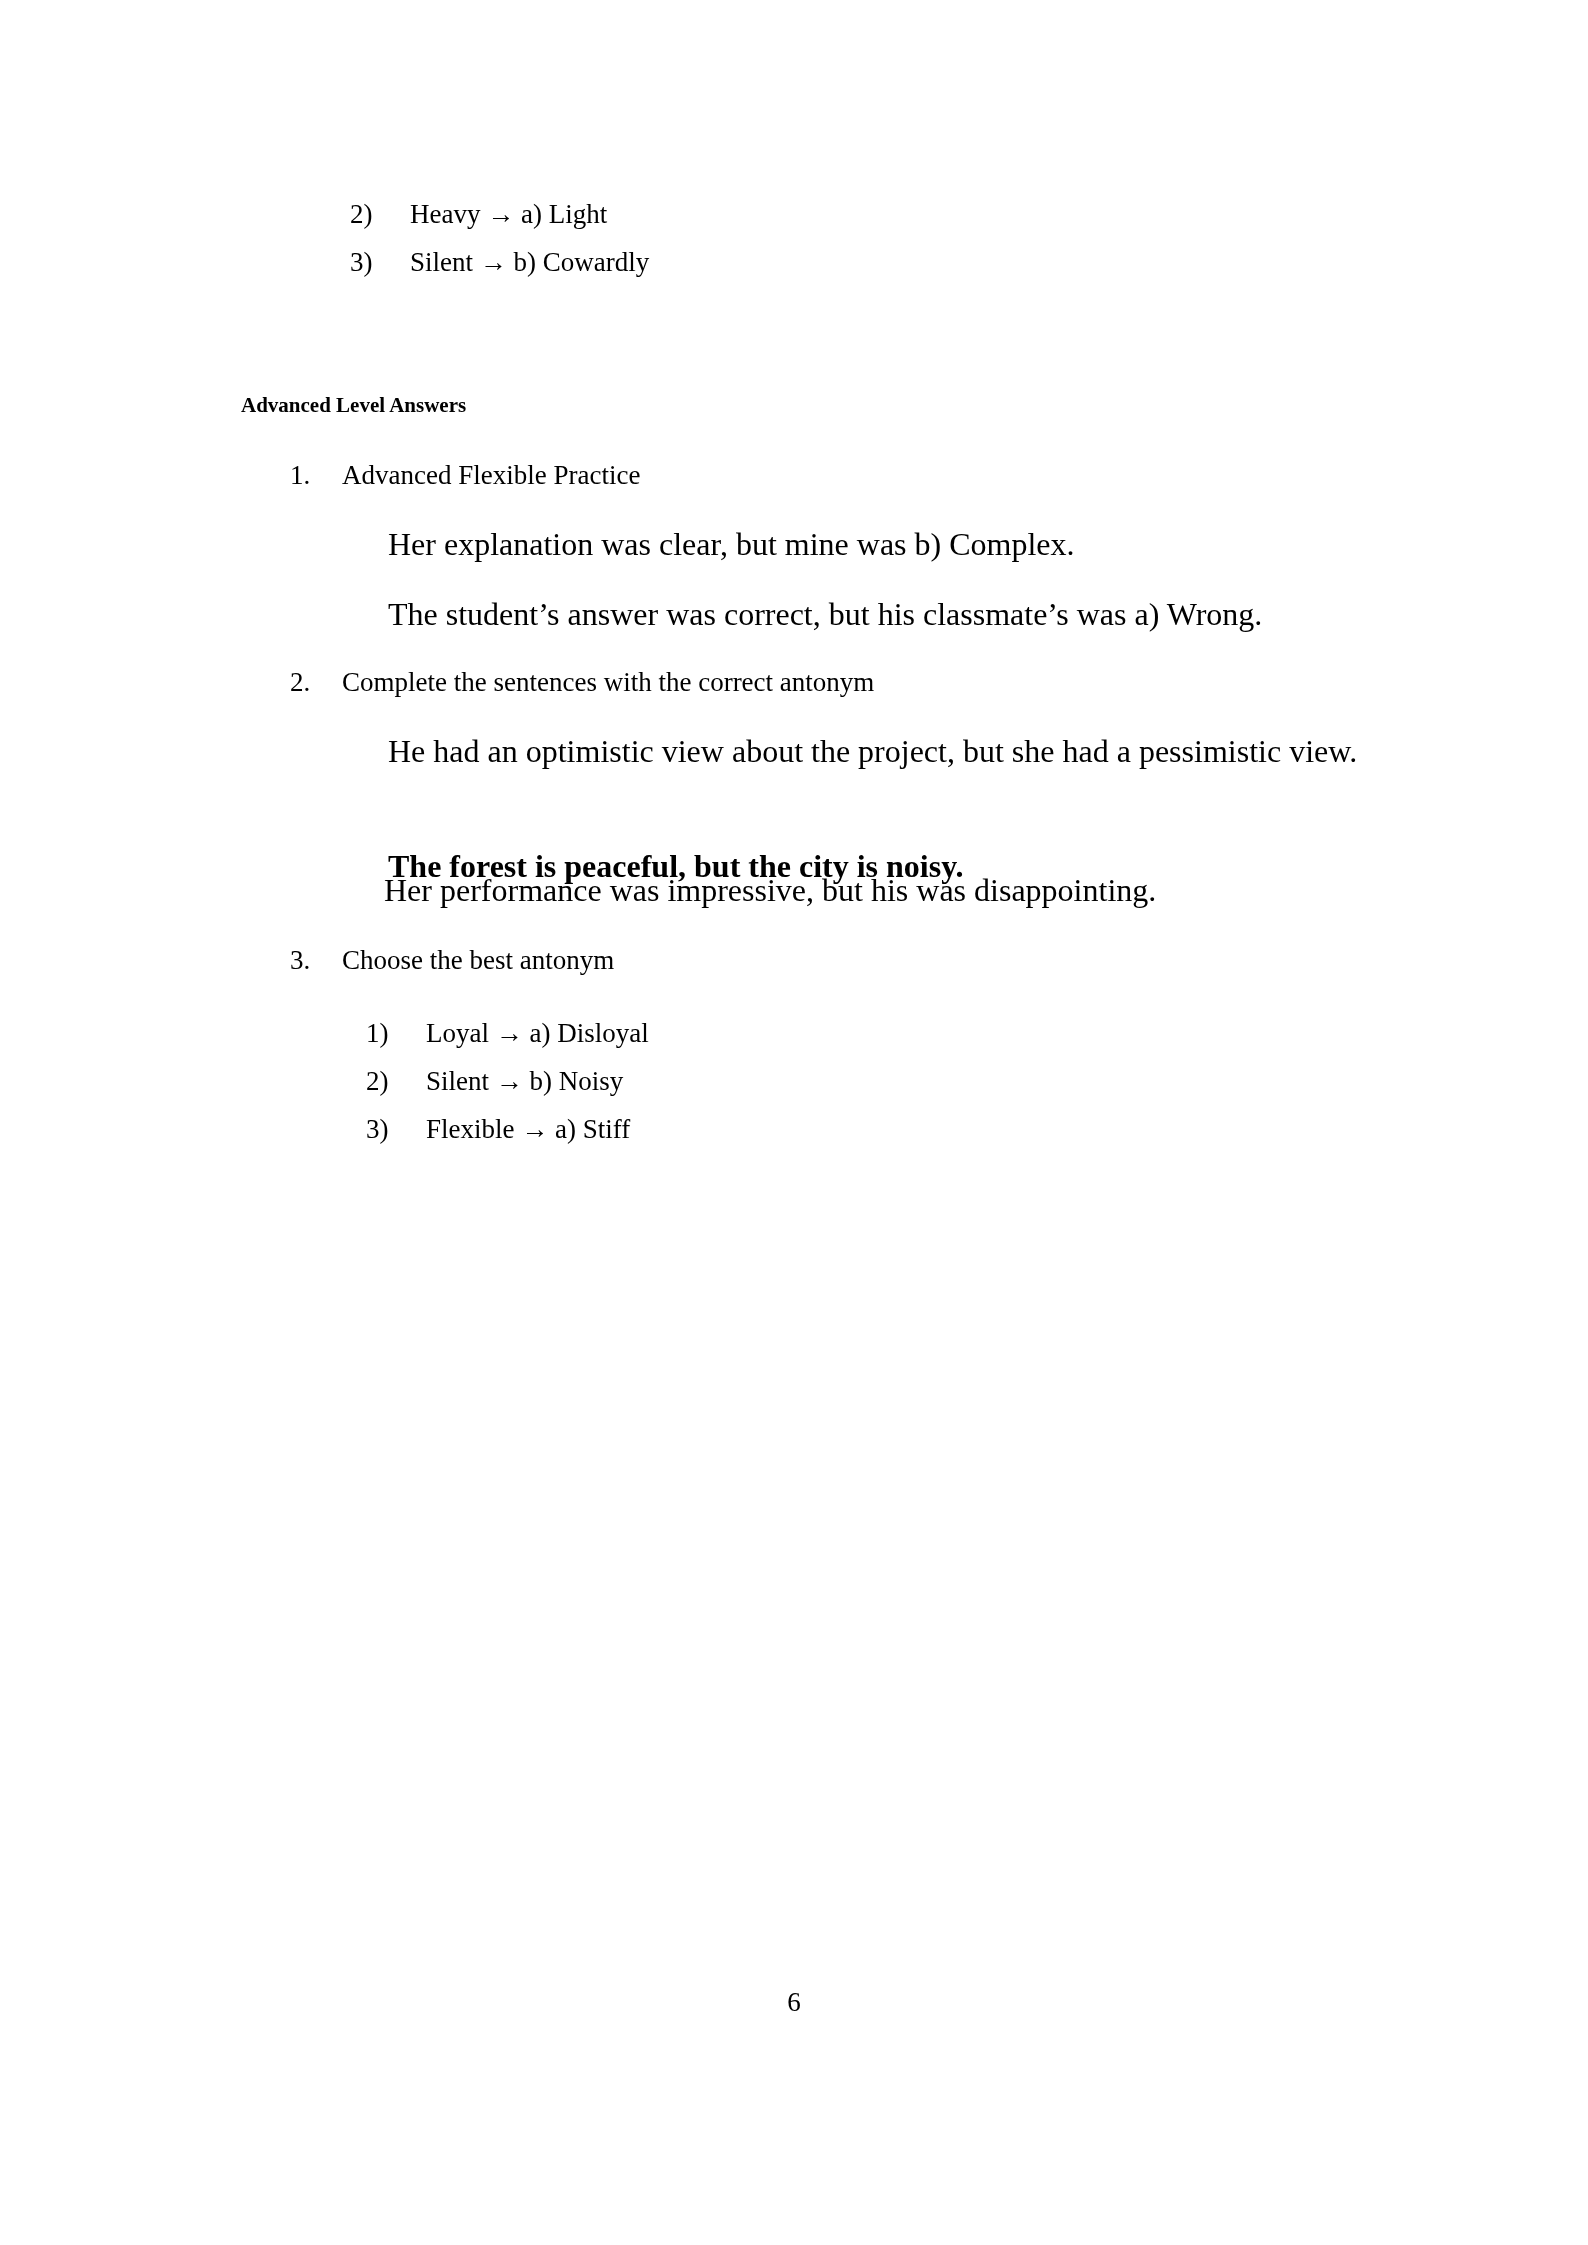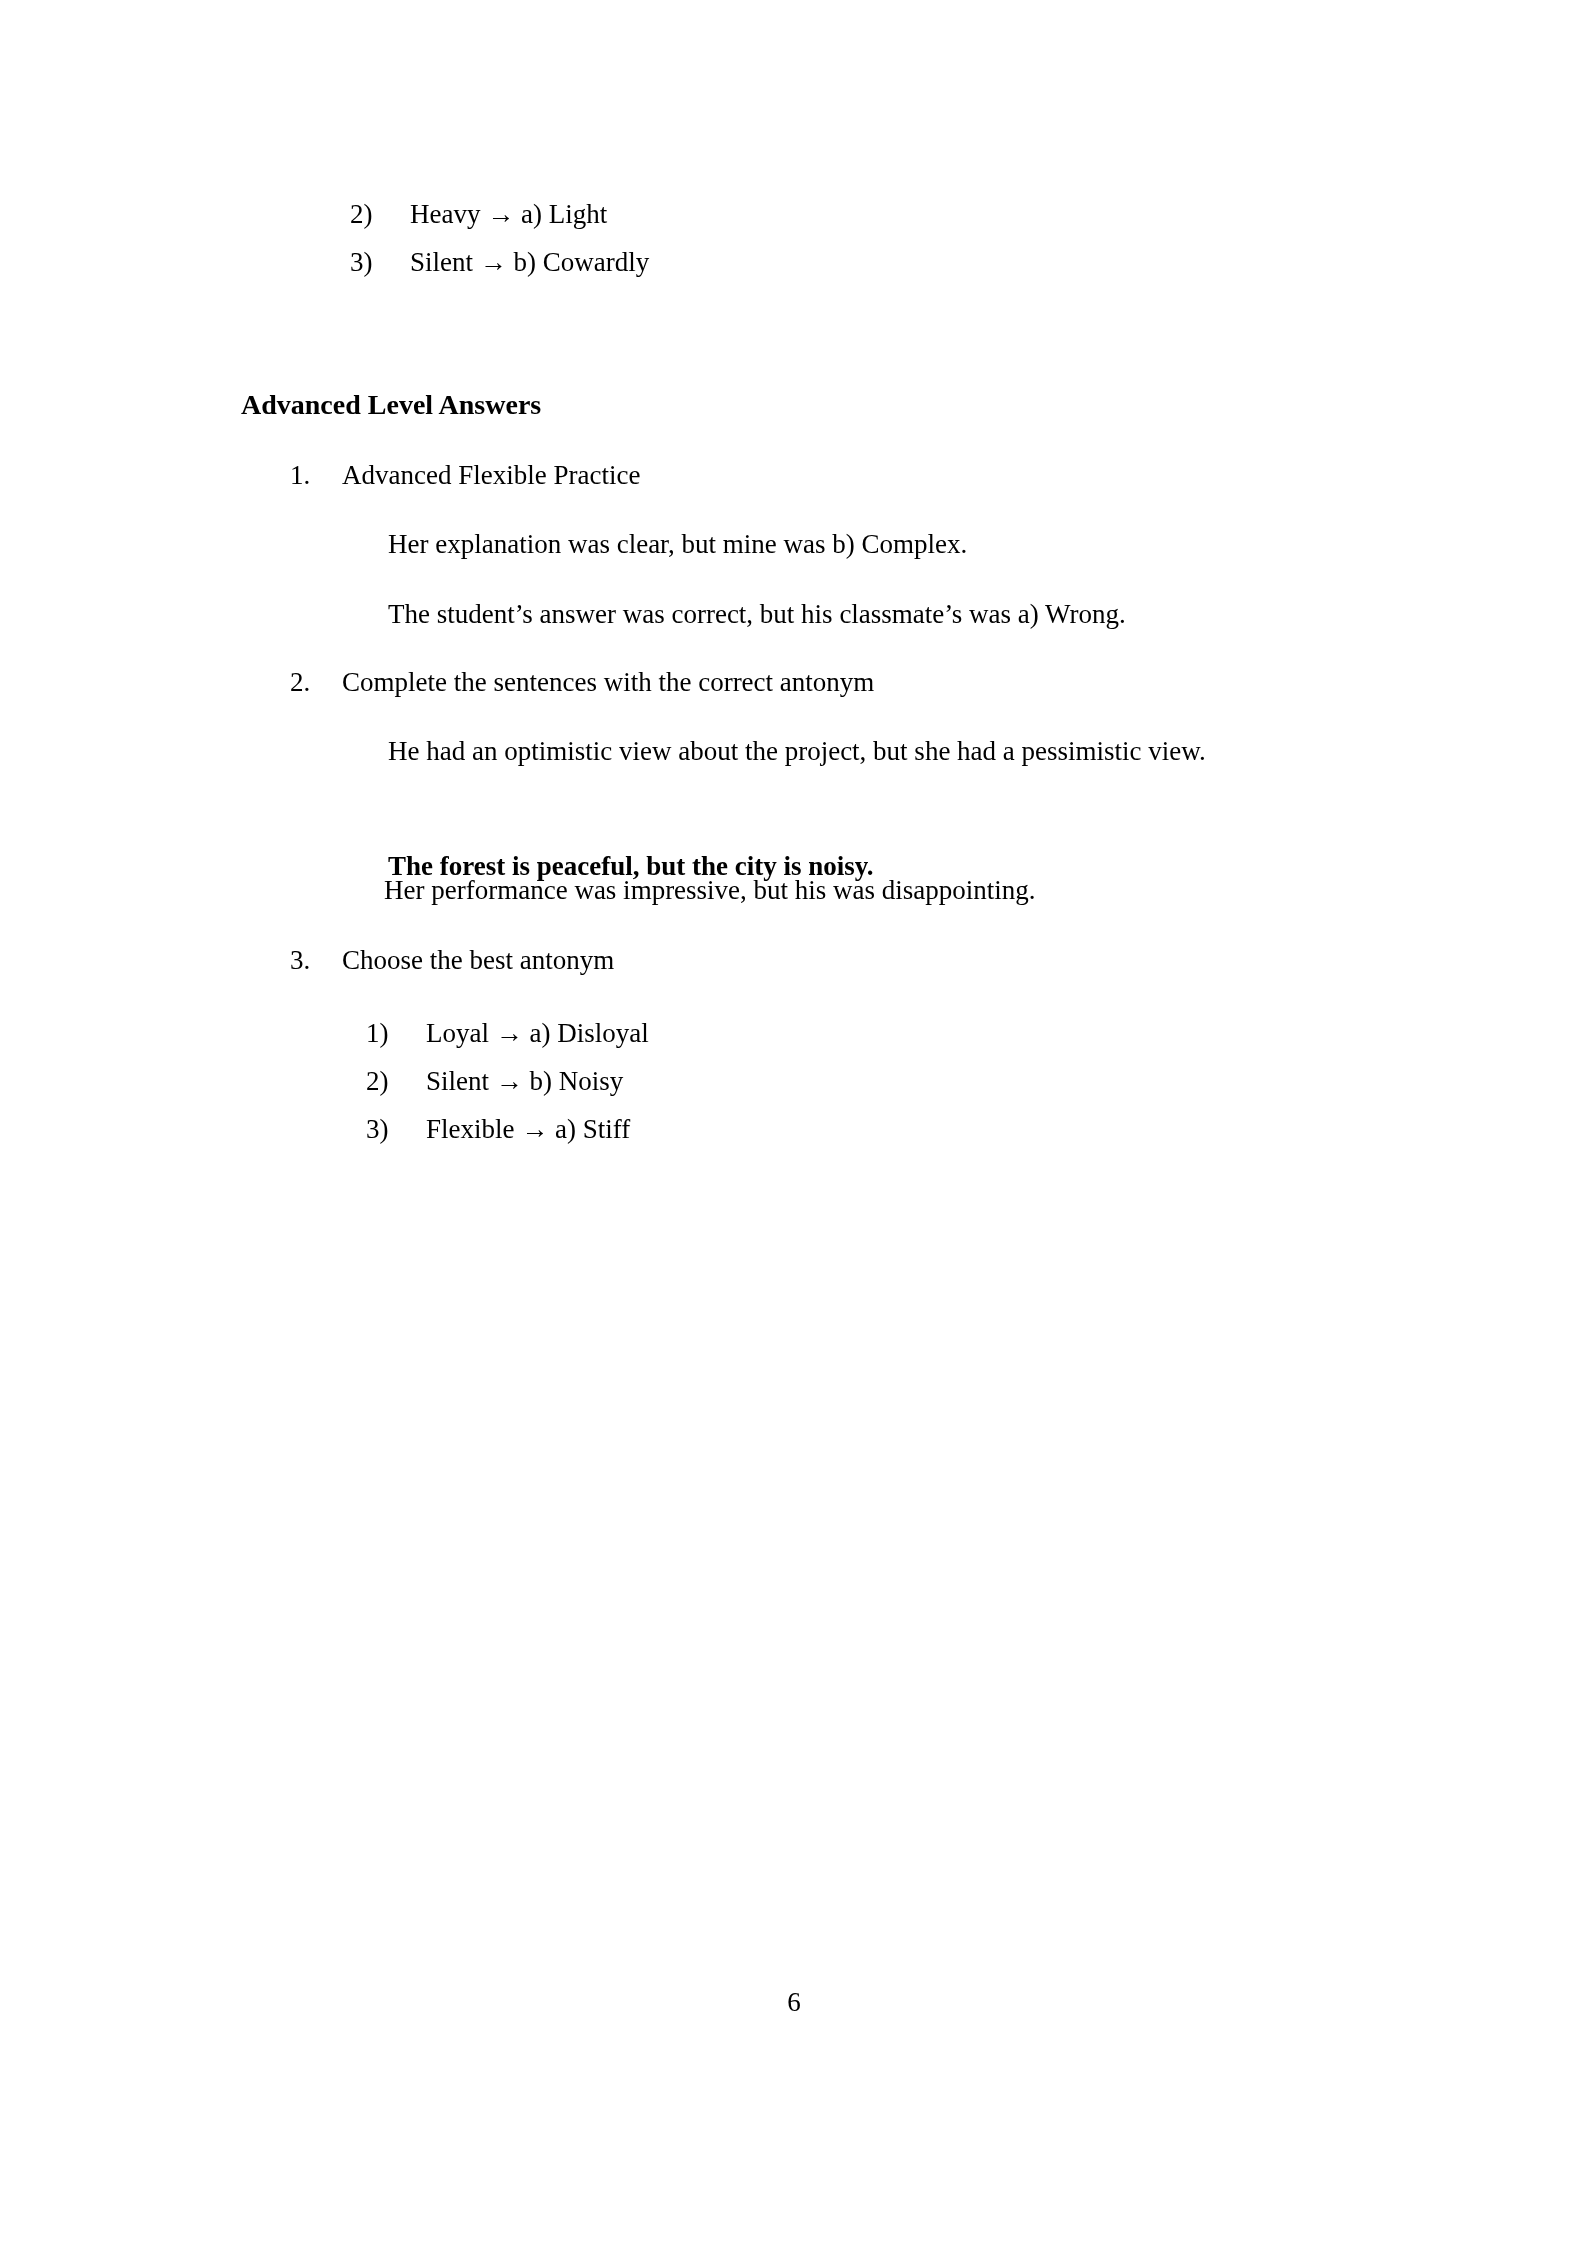--- a/index.html
+++ b/index.html
@@ -48,21 +48,21 @@
     position: absolute;
     left: 350px;
     top: 190px;
   }
 
   
   .section-heading {
     position: absolute;
     left: 241px;
     top: 385px;
-    font-size: 28px;
+    font-size: 21px;
     font-weight: bold;
     line-height: 40px;
     text-align: center;
   }
 
   
   .item {
     display: flex;
     align-items: baseline;
     font-size: 27px;
@@ -71,21 +71,21 @@
   .item .num {
     width: 52px;
     flex: 0 0 52px;
     text-align: left;
   }
   .item .title {
     white-space: pre;
   }
 
   .sentence {
-    font-size: 27px;
+    font-size: 32px;
     line-height: 40px;
     white-space: pre;
   }
 
   
   .abs { position: absolute; }
 
   .item-1        { left: 290px; top: 455px; }
   .sent-1a       { left: 388px; top: 524px; }
   .sent-1b       { left: 388px; top: 594px; text-align: center; }

